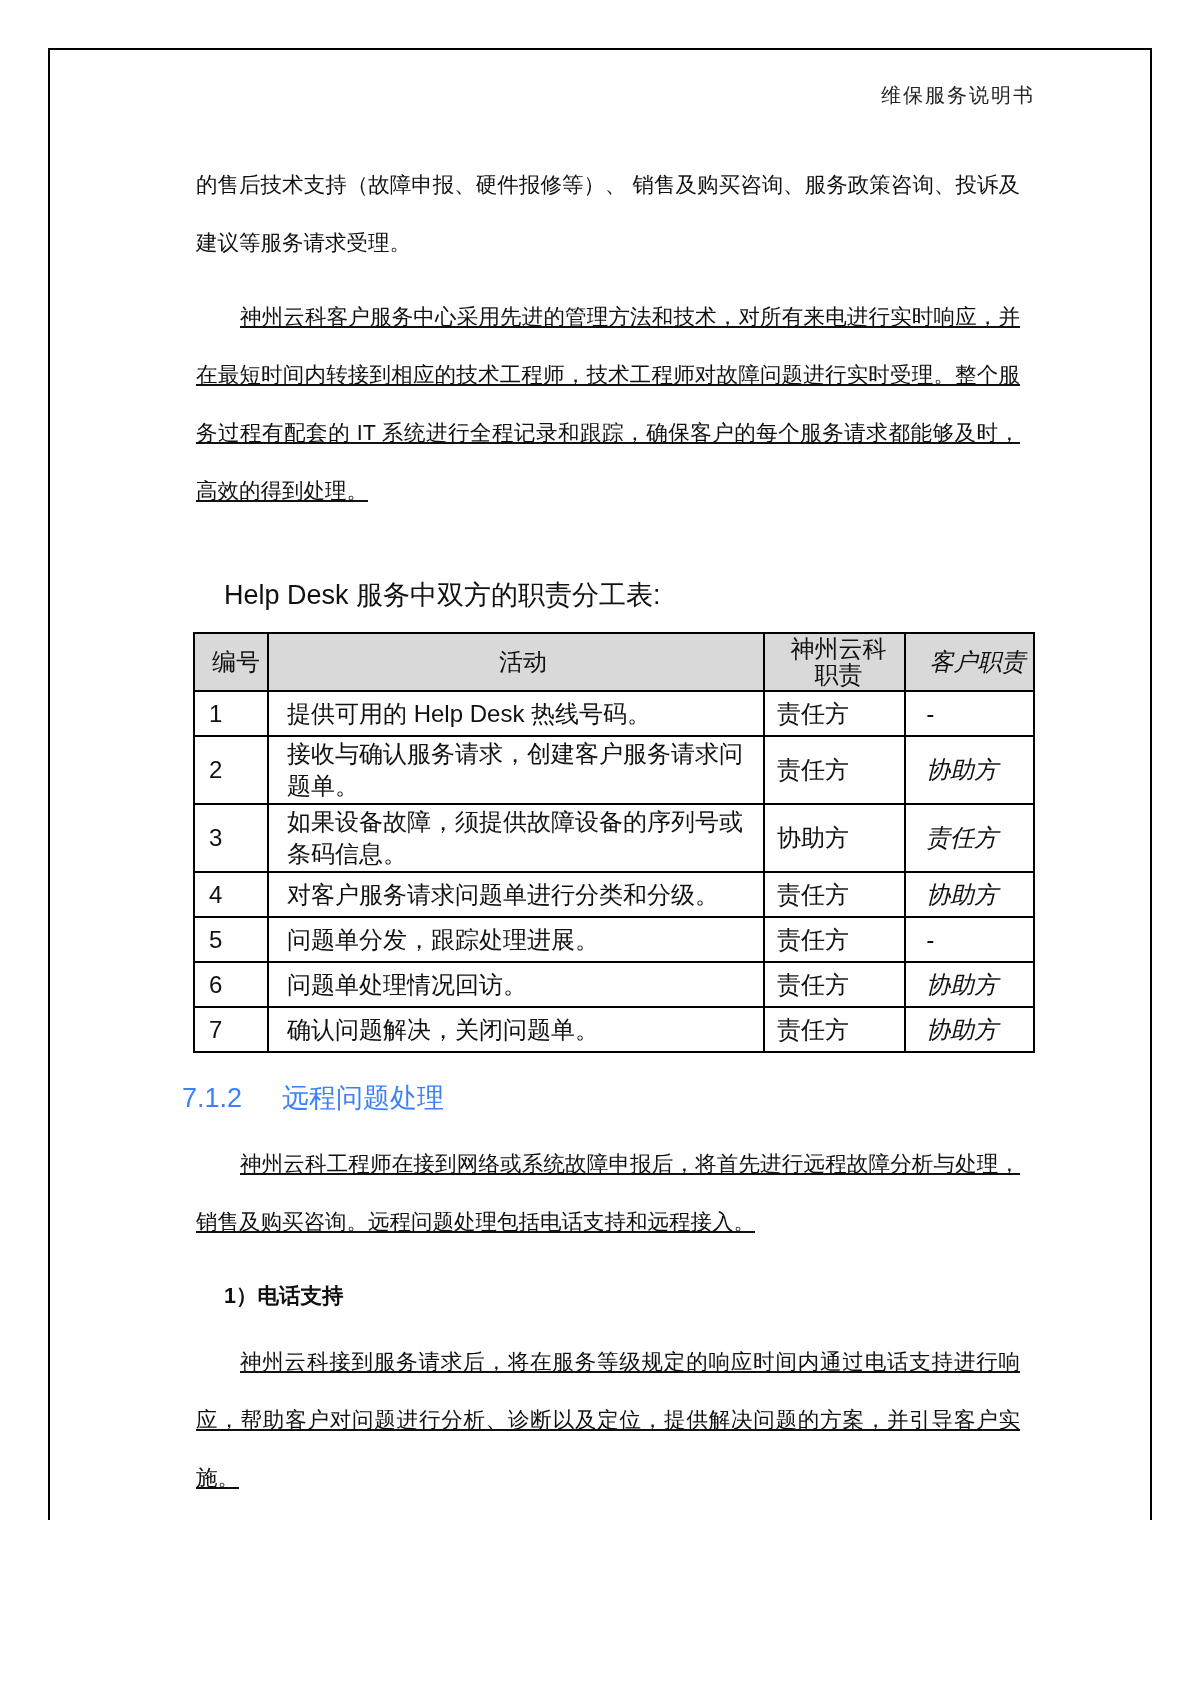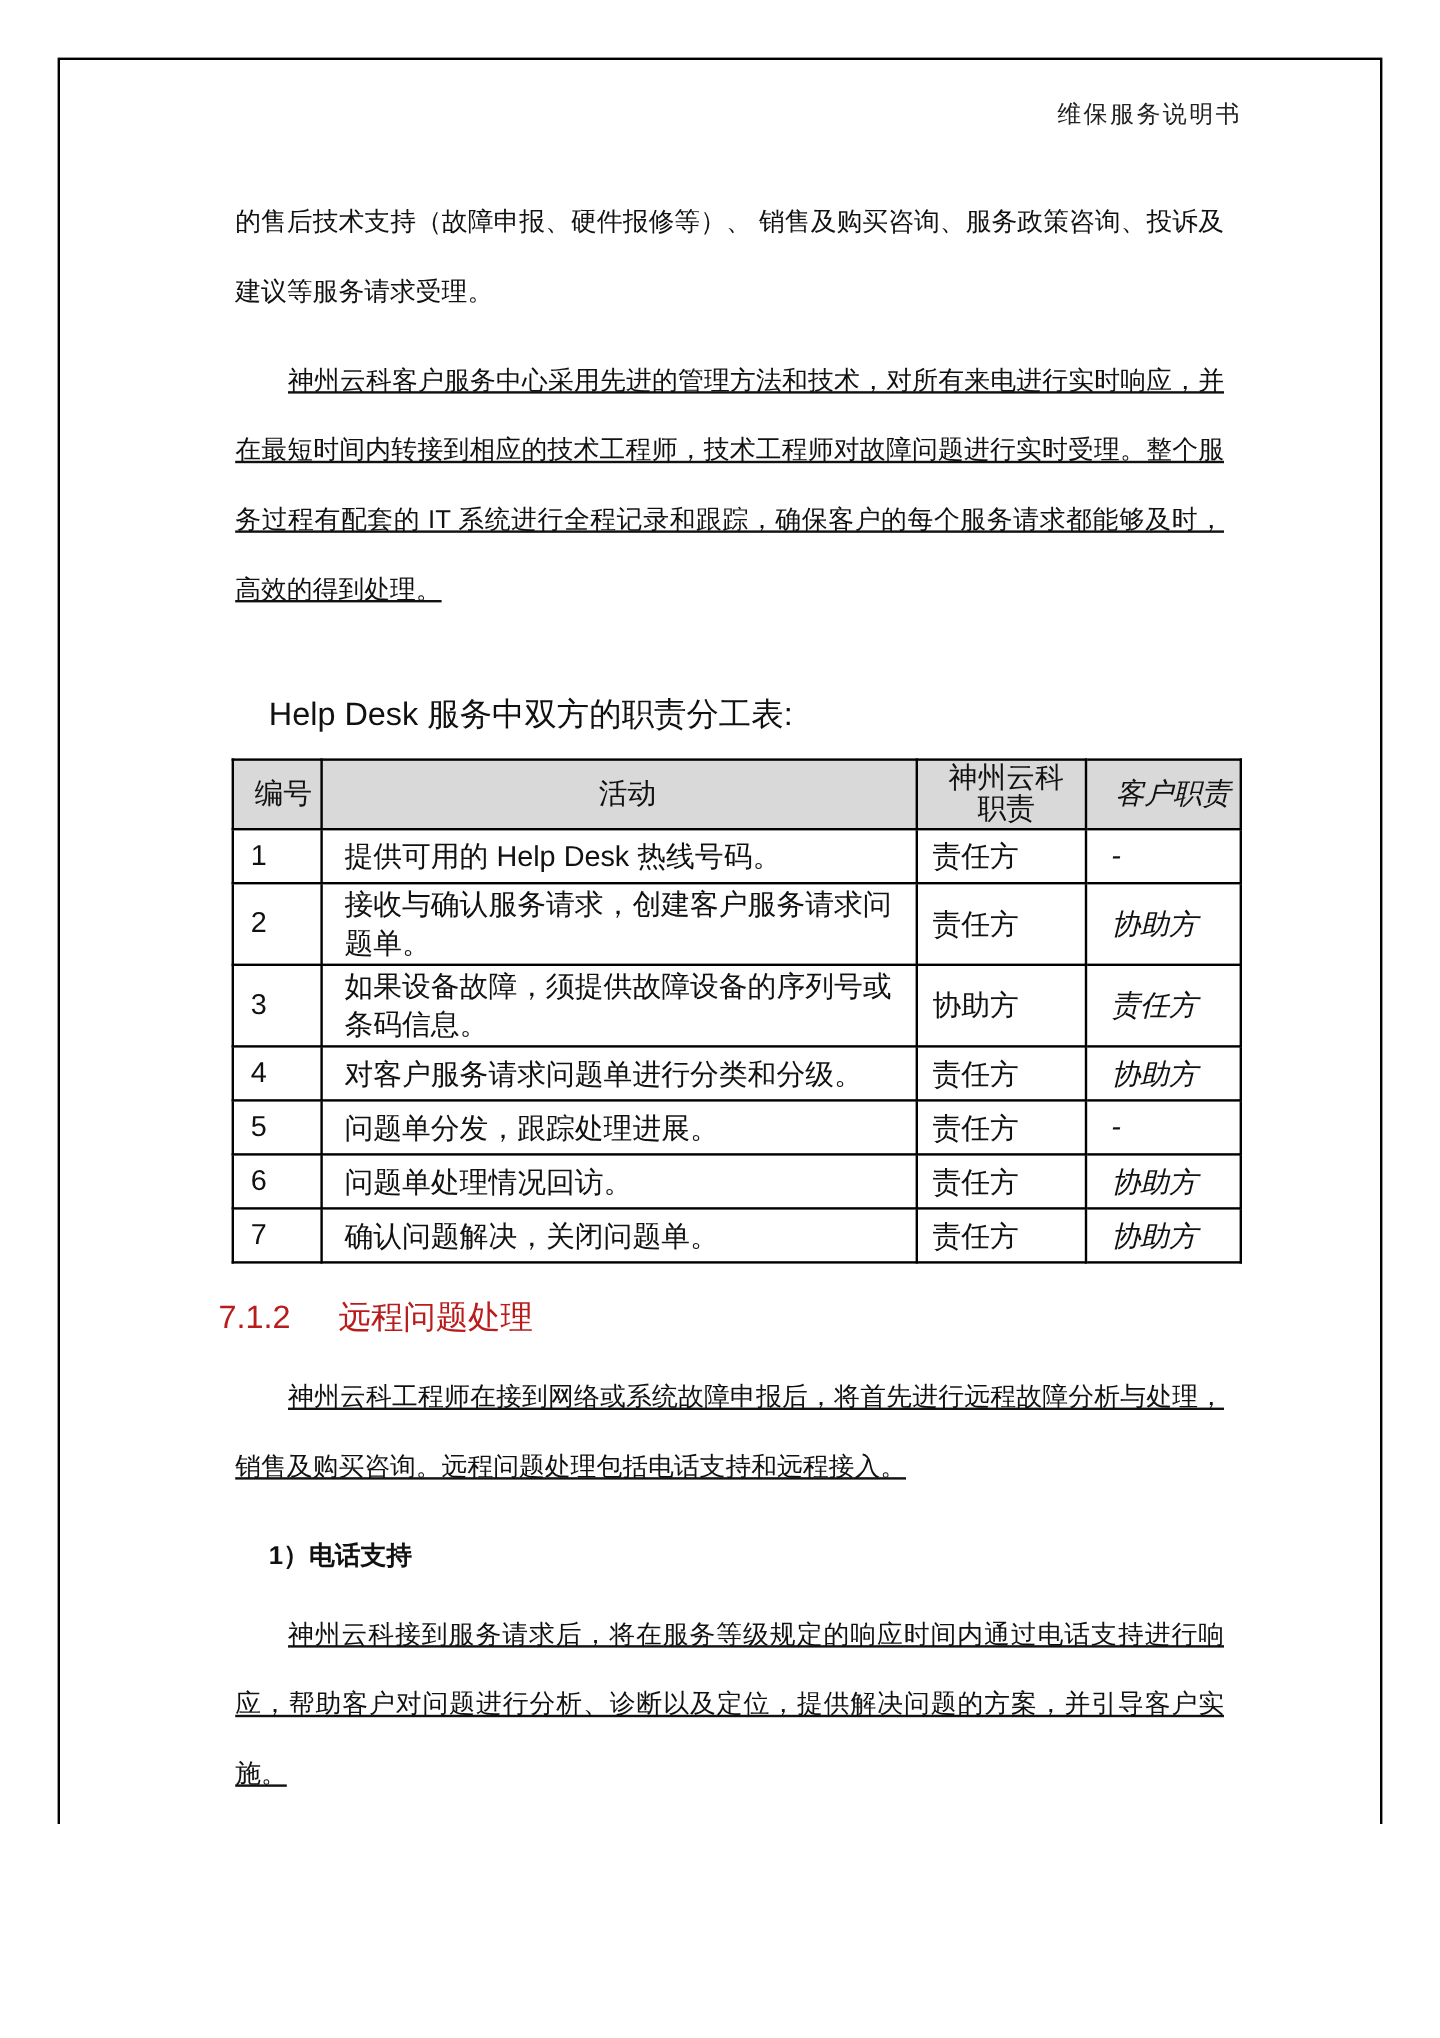--- a/index.html
+++ b/index.html
@@ -63,21 +63,21 @@
     vertical-align:middle;
     text-align:left;
   }
   table.resp .col-0 { width:74px;  padding-left:14px; }
   table.resp .col-1 { width:496px; padding-left:18px; }
   table.resp .col-2 { width:141px; padding-left:12px; }
   table.resp .col-3 { width:129px; padding-left:20px;font-style:italic; }
   .section-heading {
     margin:26px 0 0 2px;
     font-size:27px; line-height:38px;
-    font-weight:normal; color:#b91c1c;
+    font-weight:normal; color:#3b82f6;
   }
   .section-heading .sec-title { margin-left:40px; }
   .para.after-heading { margin-top:18px; }
   .sub-label {
     font-size:21.5px; line-height:58px;
     font-weight:bold;
     text-indent:44px;
     margin:12px 0 0 0;
   }
   .para.after-sub { margin-top:8px; }

